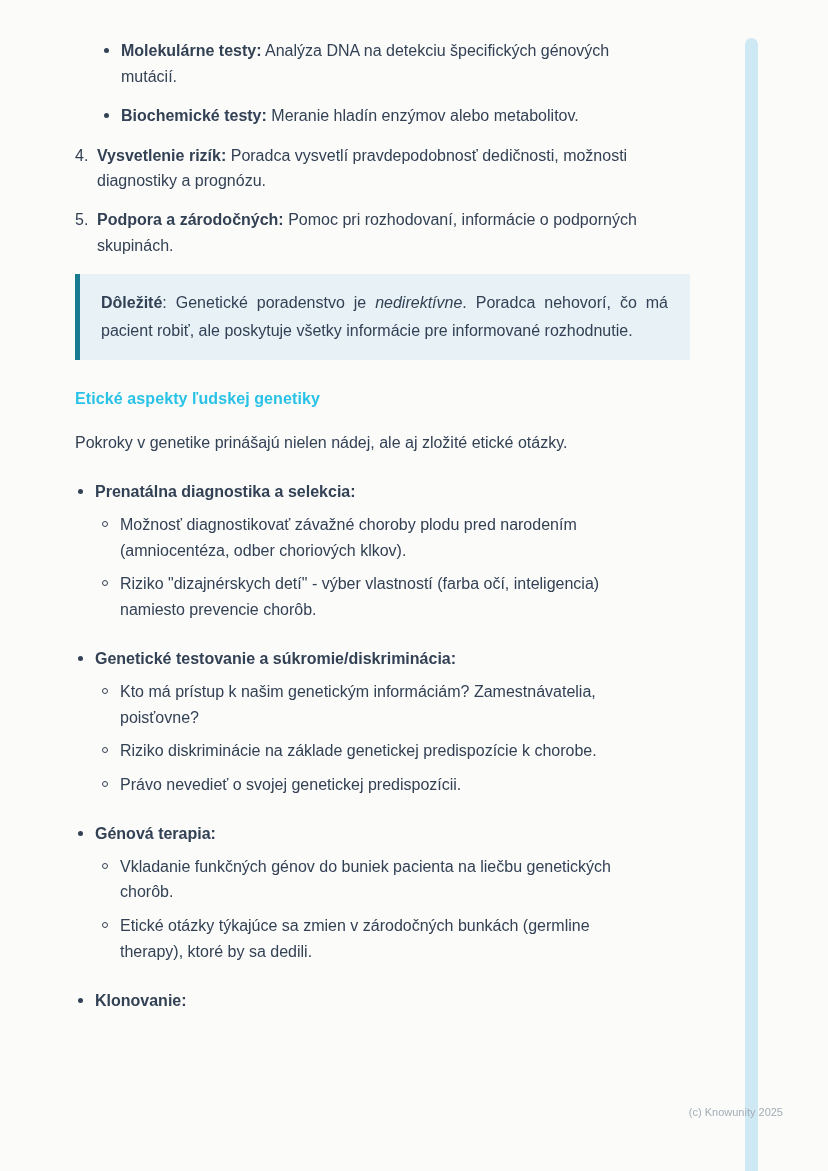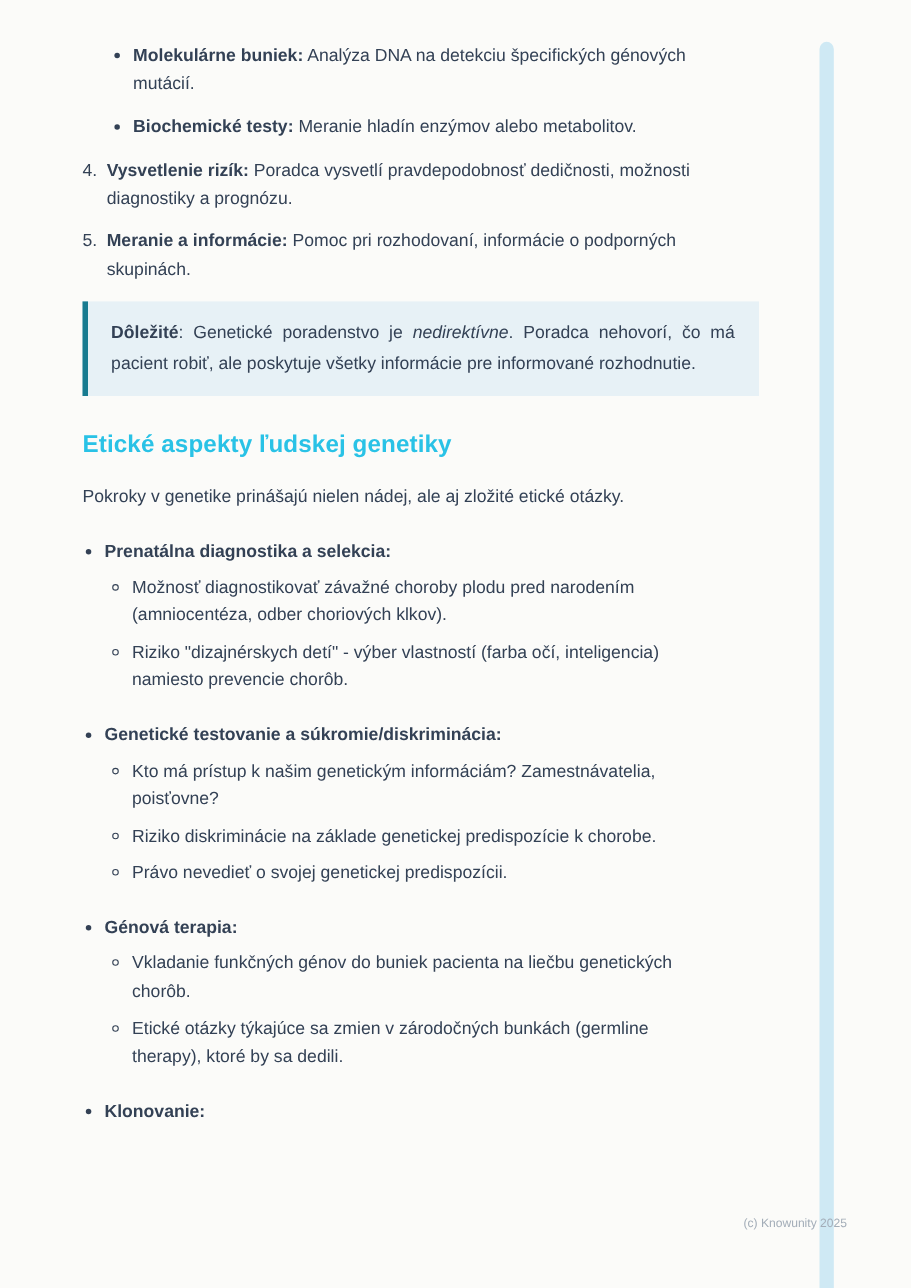--- a/index.html
+++ b/index.html
@@ -47,69 +47,69 @@
     width:615px;
     background:var(--callout_bg, #e7f1f6);
     border-left:5px solid var(--callout_border, #187b90);
     padding:15px 22px 15px 21px;
   }
   .callout p { text-align:justify; line-height:1.75; }
 
   
   h2.section-heading {
     color:var(--accent, #29c2e6);
-    font-size:22px; font-weight:700;
+    font-size:16px; font-weight:700;
     margin:6px 0 18px 0;
     letter-spacing:0.1px;
   }
 
   .intro { margin-bottom:18px; }
 
   
   .topic { margin-bottom:5px; }
   .topic-title { position:relative; padding-left:20px; margin-bottom:7px;margin-top:24px; }
   .topic-title > .marker { left:3px; }
   .blt-sub { position:relative; padding-left:45px; margin-bottom:8px; }
   .blt-sub > .marker { left:27px; }
 
   .footer {
-    position:absolute; right:58px; bottom:53px;
+    position:absolute; right:45px; bottom:53px;
     font-size:11px;
     color:var(--footer_text, #a3adb8);
     z-index:2;
   }
 </style>
 </head>
 <body>
 
 <div class="page-root">
 
   <div class="edge-bar"></div>
 
   <main class="content">
 
     <div class="bullet-list">
       <div class="blt1">
         <span class="marker solid"></span>
-        <strong>Molekulárne buniek:</strong> <span>Analýza DNA na detekciu špecifických génových mutácií.</span>
+        <strong>Molekulárne testy:</strong> <span>Analýza DNA na detekciu špecifických génových mutácií.</span>
       </div>
       <div class="blt1">
         <span class="marker solid"></span>
         <strong>Biochemické testy:</strong> <span>Meranie hladín enzýmov alebo metabolitov.</span>
       </div>
     </div>
 
     <div class="numlist">
       <div class="numitem">
         <span class="num">4.</span>
         <strong>Vysvetlenie rizík:</strong> <span>Poradca vysvetlí pravdepodobnosť dedičnosti, možnosti diagnostiky a prognózu.</span>
       </div>
       <div class="numitem">
         <span class="num">5.</span>
-        <strong>Meranie a informácie:</strong> <span>Pomoc pri rozhodovaní, informácie o podporných skupinách.</span>
+        <strong>Podpora a zárodočných:</strong> <span>Pomoc pri rozhodovaní, informácie o podporných skupinách.</span>
       </div>
     </div>
 
     <div class="callout">
       <p><strong>Dôležité</strong><span>: Genetické poradenstvo je </span><em>nedirektívne</em><span>. Poradca nehovorí, čo má pacient robiť, ale poskytuje všetky informácie pre informované rozhodnutie.</span></p>
     </div>
 
     <h2 class="section-heading">Etické aspekty ľudskej genetiky</h2>
 
     <p class="intro">Pokroky v genetike prinášajú nielen nádej, ale aj zložité etické otázky.</p>

